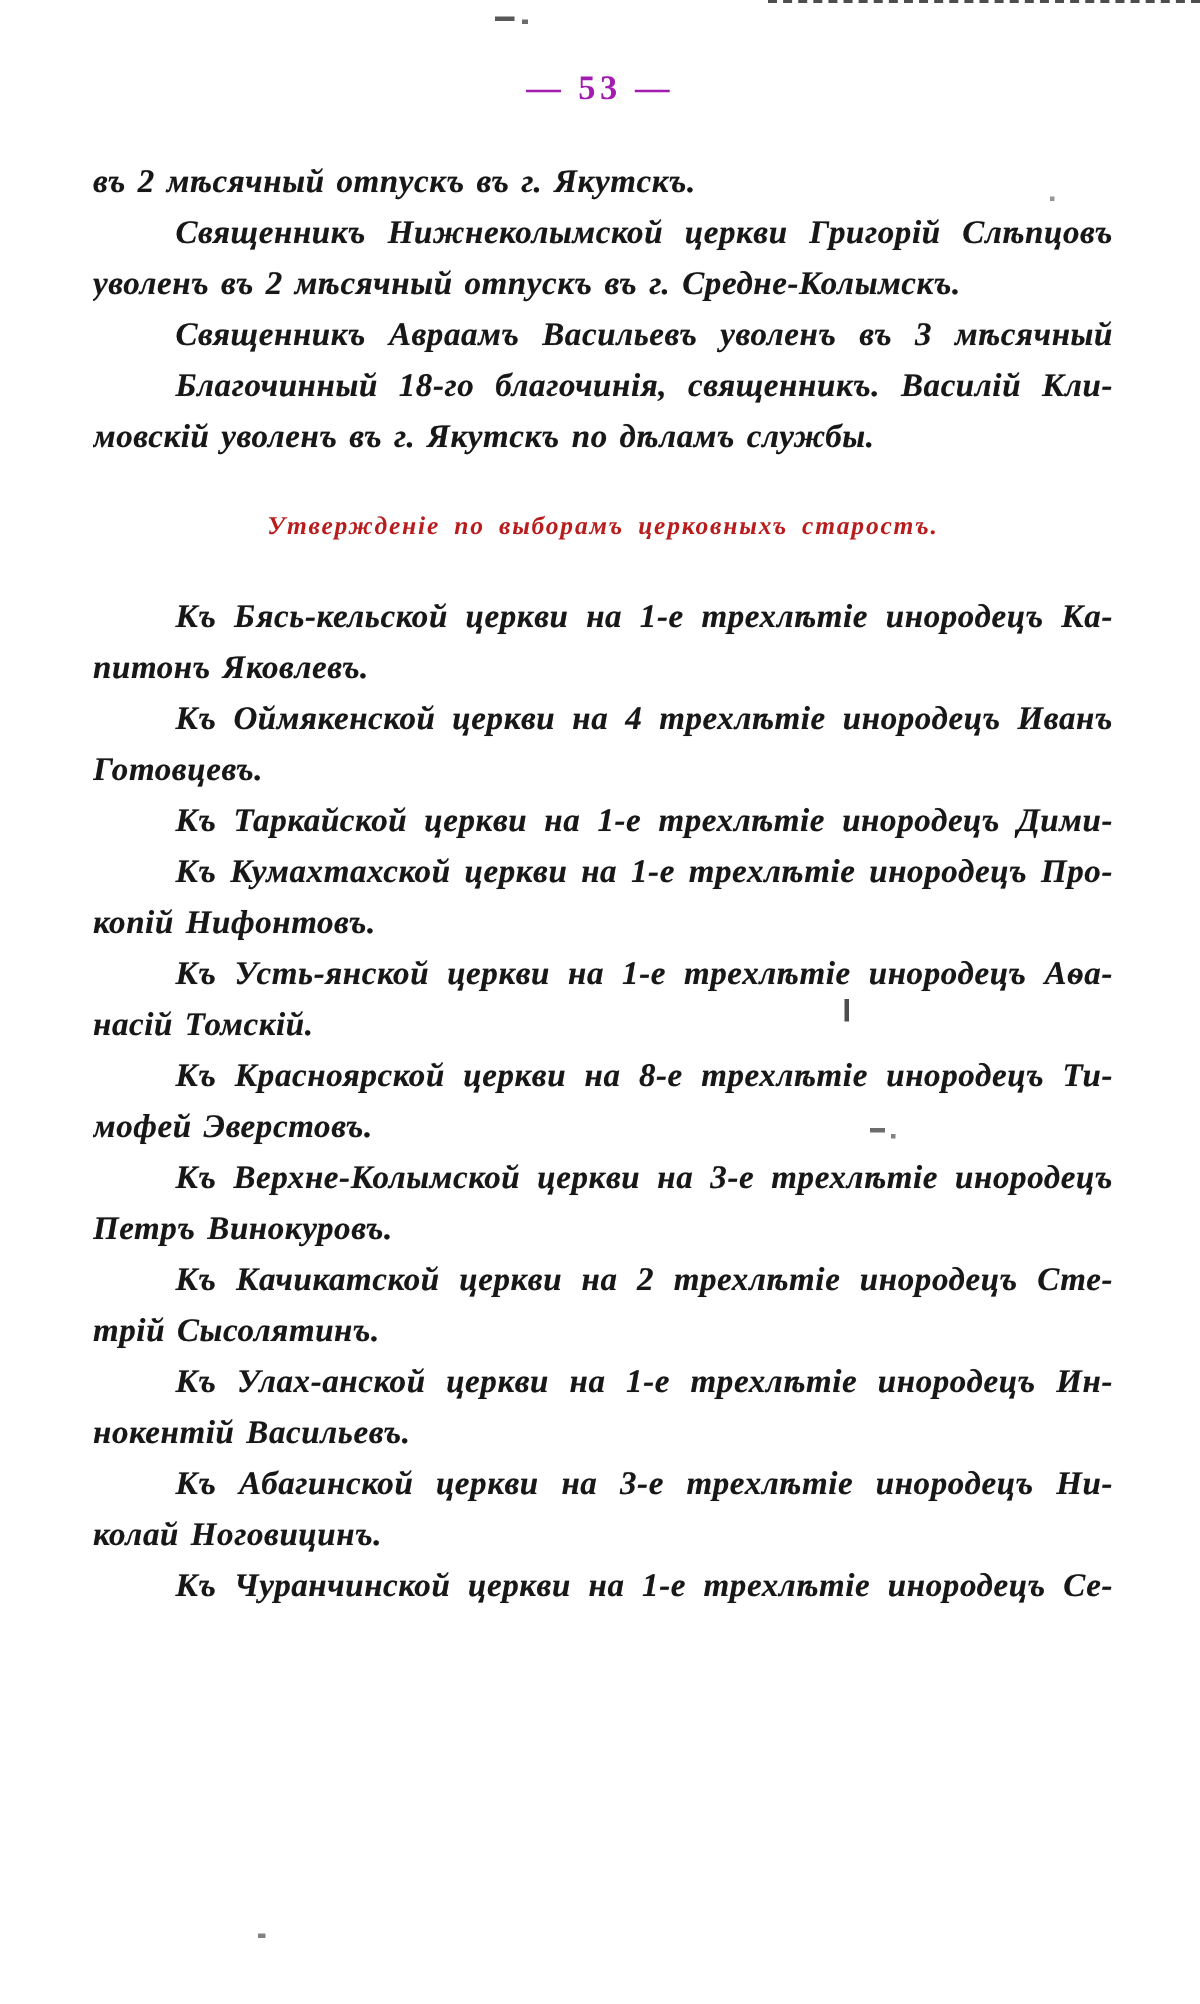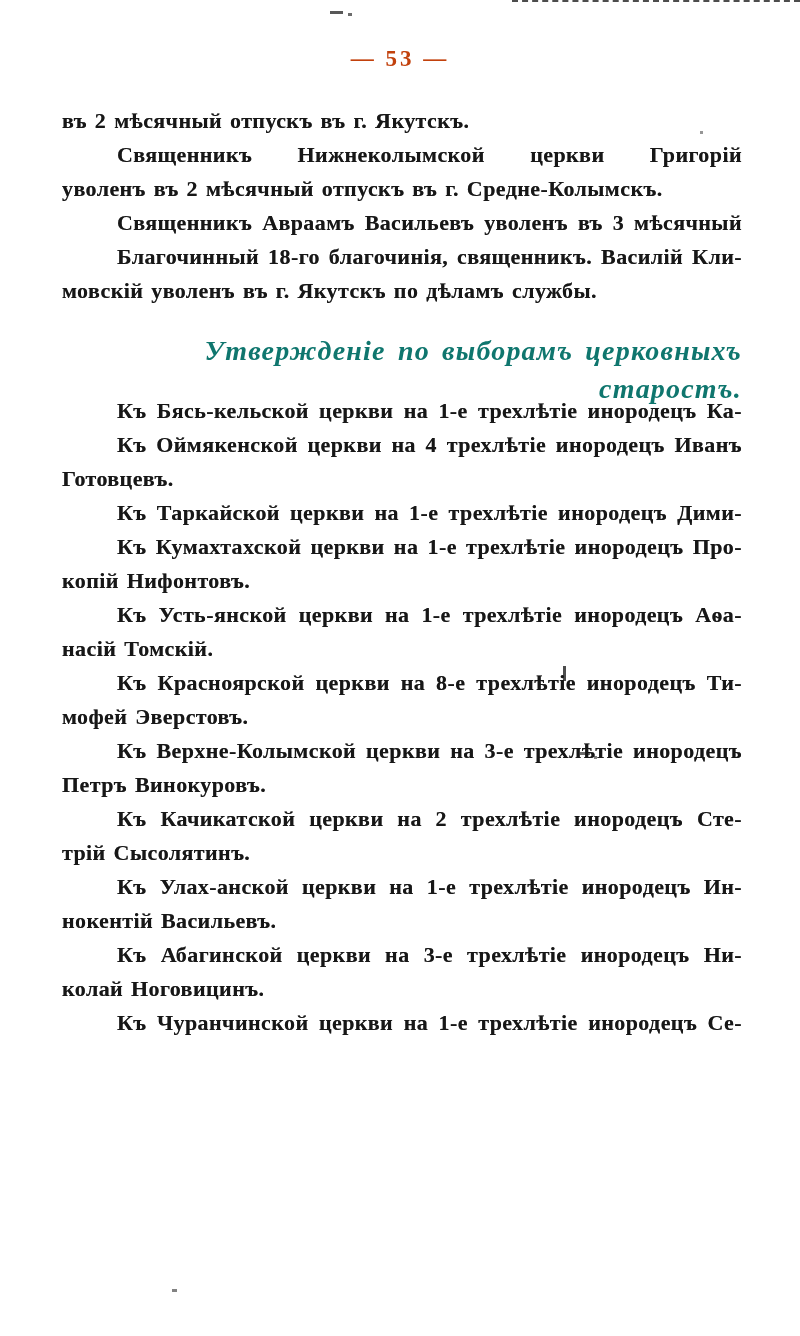--- a/index.html
+++ b/index.html
@@ -14,54 +14,54 @@
   .page {
     position: absolute; inset: 0;
   }
   .page-number {
     position: absolute;
     top: 46px; left: 0; width: 800px;
     text-align: center;
     font-size: 23px;
     font-weight: bold;
     letter-spacing: 3px;
-    color: #c2410c;
+    color: #a21caf;
   }
   .content {
     position: absolute;
     top: 104px; left: 62px;
     width: 680px;
   }
-  .para { margin: 0; padding: 0; }
+  .para { margin: 0; padding: 0; font-style: italic; }
   .line {
     display: block;
     height: 34px;
     line-height: 34px;
     font-size: 22px;
     font-weight: bold;
     letter-spacing: 0.4px;
     word-spacing: 2px;
     text-align: justify;
     text-align-last: justify;
     overflow: hidden;
     color: #171717;
     text-shadow: 0 0 0.5px rgba(20,20,20,0.55);
   }
   .line.last { text-align-last: left; }
   .line.ind { padding-left: 55px; }
   .heading {
     margin: 24px 0 24px 0;
     height: 38px; line-height: 38px;
-    text-align: right;
+    text-align: center;
     font-style: italic;
     font-weight: bold;
-    font-size: 28px;
+    font-size: 17px;
     letter-spacing: 1.2px;
     word-spacing: 4px;
-    color: #0f766e;
+    color: #b91c1c;
   }
   
   .artifact { position: absolute; background: #2e2e2e; }
   .a-topline {
     top: 0; left: 512px; width: 288px; height: 0;
     background: none;
     border-top: 2px dashed #2f2f2f;
     opacity: 0.85;
   }
   .a-dash1 { top: 11px; left: 330px; width: 13px; height: 3px; opacity: .8; }
@@ -102,20 +102,21 @@
         </p>
         <p class="para">
           <span class="line ind">Благочинный 18-го благочинія, священникъ. Василій Кли-</span>
           <span class="line last">мовскій уволенъ въ г. Якутскъ по дѣламъ службы.</span>
         </p>
       </div>
     <div class="heading">Утвержденіе по выборамъ церковныхъ старостъ.</div>
     <div id="appointments-list">
         <p class="para">
           <span class="line ind">Къ Бясь-кельской церкви на 1-е трехлѣтіе инородецъ Ка-</span>
+          <span class="line last">питонъ Яковлевъ.</span>
         </p>
         <p class="para">
           <span class="line ind">Къ Оймякенской церкви на 4 трехлѣтіе инородецъ Иванъ</span>
           <span class="line last">Готовцевъ.</span>
         </p>
         <p class="para">
           <span class="line ind">Къ Таркайской церкви на 1-е трехлѣтіе инородецъ Дими-</span>
         </p>
         <p class="para">
           <span class="line ind">Къ Кумахтахской церкви на 1-е трехлѣтіе инородецъ Про-</span>

